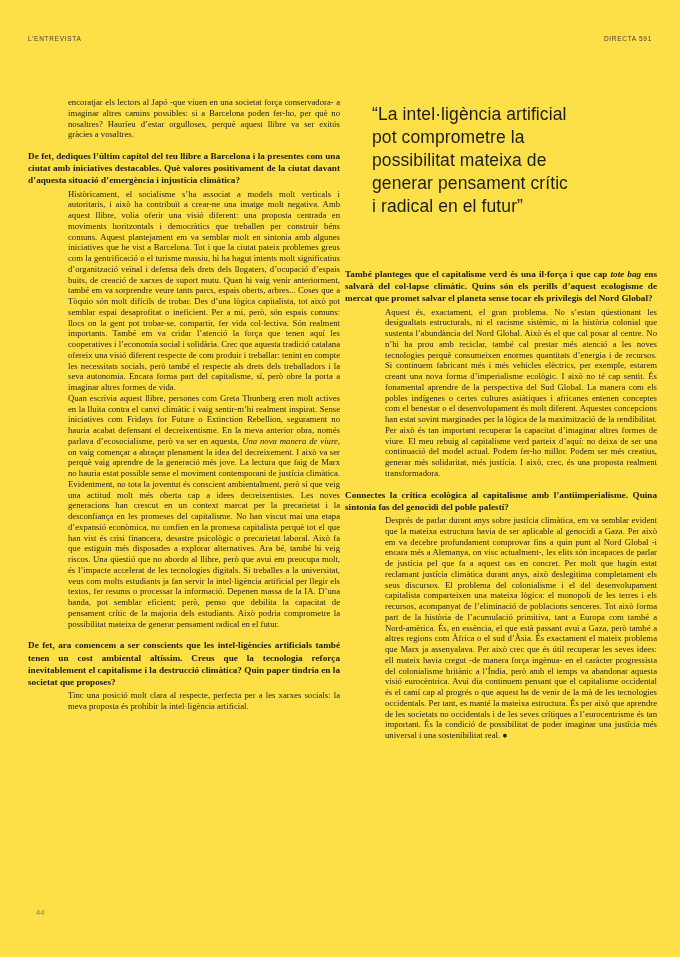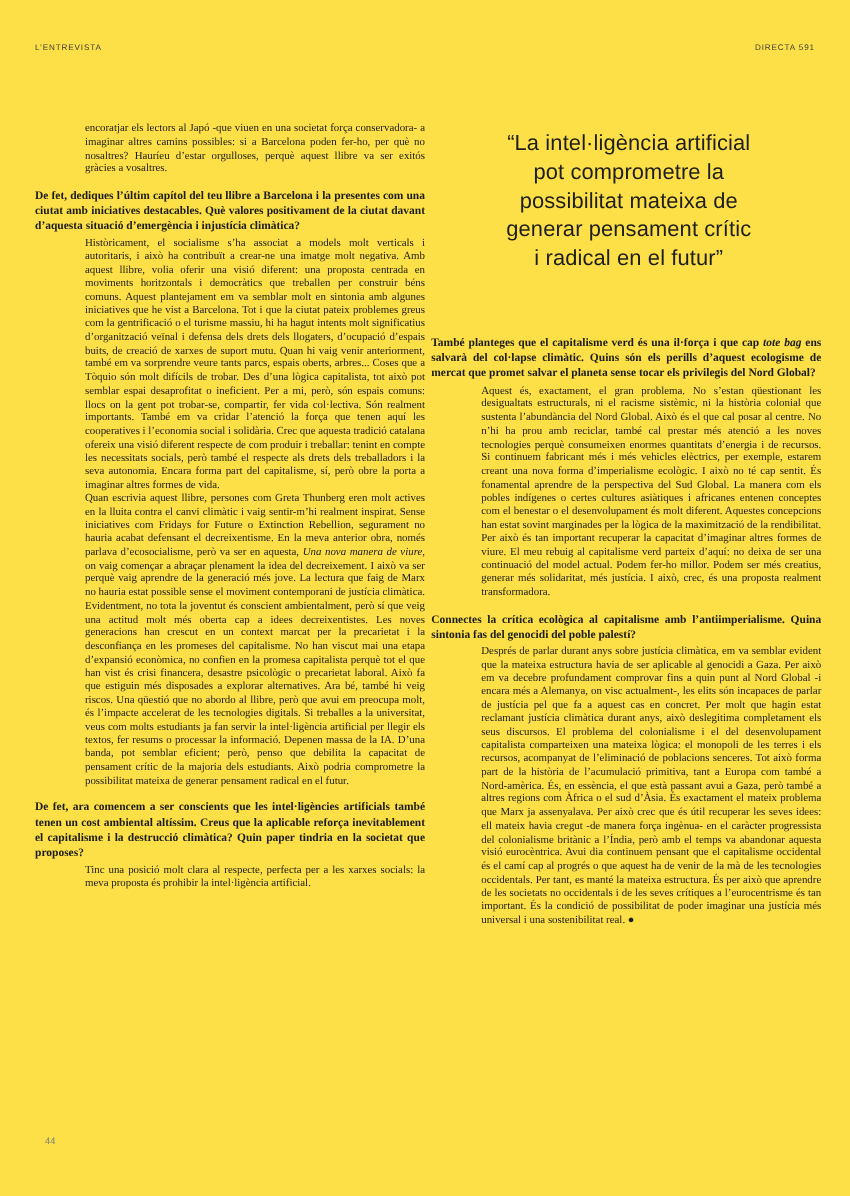--- a/index.html
+++ b/index.html
@@ -34,21 +34,21 @@
   }
   .col-left  { left: 28px;  top: 97px; }
   .col-right { left: 345px; top: 103px; }
 
   .pullquote {
     font-family: "Liberation Sans", sans-serif;
     font-size: 17.5px;
     line-height: 23px;
     letter-spacing: 0.1px;
     color: #1d1d1b;
-    text-align: center;
+    text-align: left;
     margin: 0 0 50px 27px;
     width: 262px;
   }
 
   .para { hyphens: auto; -webkit-hyphens: auto; }
   .para.answer { margin-left: 40px; }
   .para.question {
     font-weight: bold;
     font-size: 9.2px;
     line-height: 12.2px;
@@ -75,21 +75,21 @@
   <div class="running-head left">L’ENTREVISTA</div>
 
   <div class="running-head right">DIRECTA 591</div>
 
   <div class="col col-left">
     <div class="paras">
         <div class="para answer"><span>encoratjar els lectors al Japó -que viuen en una societat força conservadora- a imaginar altres camins possibles: si a Barcelona poden fer-ho, per què no nosaltres? Hauríeu d’estar orgulloses, perquè aquest llibre va ser exitós gràcies a vosaltres.</span></div>
         <div class="para question"><span>De fet, dediques l’últim capítol del teu llibre a Barcelona i la presentes com una ciutat amb iniciatives destacables. Què valores positivament de la ciutat davant d’aquesta situació d’emergència i injustícia climàtica?</span></div>
         <div class="para answer"><span>Històricament, el socialisme s’ha associat a models molt verticals i autoritaris, i això ha contribuït a crear-ne una imatge molt negativa. Amb aquest llibre, volia oferir una visió diferent: una proposta centrada en moviments horitzontals i democràtics que treballen per construir béns comuns. Aquest plantejament em va semblar molt en sintonia amb algunes iniciatives que he vist a Barcelona. Tot i que la ciutat pateix problemes greus com la gentrificació o el turisme massiu, hi ha hagut intents molt significatius d’organització veïnal i defensa dels drets dels llogaters, d’ocupació d’espais buits, de creació de xarxes de suport mutu. Quan hi vaig venir anteriorment, també em va sorprendre veure tants parcs, espais oberts, arbres... Coses que a Tòquio són molt difícils de trobar. Des d’una lògica capitalista, tot això pot semblar espai desaprofitat o ineficient. Per a mi, però, són espais comuns: llocs on la gent pot trobar-se, compartir, fer vida col·lectiva. Són realment importants. També em va cridar l’atenció la força que tenen aquí les cooperatives i l’economia social i solidària. Crec que aquesta tradició catalana ofereix una visió diferent respecte de com produir i treballar: tenint en compte les necessitats socials, però també el respecte als drets dels treballadors i la seva autonomia. Encara forma part del capitalisme, sí, però obre la porta a imaginar altres formes de vida.</span></div>
         <div class="para answer"><span>Quan escrivia aquest llibre, persones com Greta Thunberg eren molt actives en la lluita contra el canvi climàtic i vaig sentir-m’hi realment inspirat. Sense iniciatives com Fridays for Future o Extinction Rebellion, segurament no hauria acabat defensant el decreixentisme. En la meva anterior obra, només parlava d’ecosocialisme, però va ser en aquesta, </span><span class="italic">Una nova manera de viure</span><span>, on vaig començar a abraçar plenament la idea del decreixement. I això va ser perquè vaig aprendre de la generació més jove. La lectura que faig de Marx no hauria estat possible sense el moviment contemporani de justícia climàtica. Evidentment, no tota la joventut és conscient ambientalment, però sí que veig una actitud molt més oberta cap a idees decreixentistes. Les noves generacions han crescut en un context marcat per la precarietat i la desconfiança en les promeses del capitalisme. No han viscut mai una etapa d’expansió econòmica, no confien en la promesa capitalista perquè tot el que han vist és crisi financera, desastre psicològic o precarietat laboral. Això fa que estiguin més disposades a explorar alternatives. Ara bé, també hi veig riscos. Una qüestió que no abordo al llibre, però que avui em preocupa molt, és l’impacte accelerat de les tecnologies digitals. Si treballes a la universitat, veus com molts estudiants ja fan servir la intel·ligència artificial per llegir els textos, fer resums o processar la informació. Depenen massa de la IA. D’una banda, pot semblar eficient; però, penso que debilita la capacitat de pensament crític de la majoria dels estudiants. Això podria comprometre la possibilitat mateixa de generar pensament radical en el futur.</span></div>
-        <div class="para question"><span>De fet, ara comencem a ser conscients que les intel·ligències artificials també tenen un cost ambiental altíssim. Creus que la aplicable reforça inevitablement el capitalisme i la destrucció climàtica? Quin paper tindria en la societat que proposes?</span></div>
+        <div class="para question"><span>De fet, ara comencem a ser conscients que les intel·ligències artificials també tenen un cost ambiental altíssim. Creus que la tecnologia reforça inevitablement el capitalisme i la destrucció climàtica? Quin paper tindria en la societat que proposes?</span></div>
         <div class="para answer"><span>Tinc una posició molt clara al respecte, perfecta per a les xarxes socials: la meva proposta és prohibir la intel·ligència artificial.</span></div>
       </div>
   </div>
 
   <div class="col col-right">
     <div class="pullquote">“La intel·ligència artificial<br>pot comprometre la<br>possibilitat mateixa de<br>generar pensament crític<br>i radical en el futur”</div>
     <div class="paras">
         <div class="para question"><span>També planteges que el capitalisme verd és una il·força i que cap </span><span class="italic">tote bag</span><span> ens salvarà del col·lapse climàtic. Quins són els perills d’aquest ecologisme de mercat que promet salvar el planeta sense tocar els privilegis del Nord Global?</span></div>
         <div class="para answer"><span>Aquest és, exactament, el gran problema. No s’estan qüestionant les desigualtats estructurals, ni el racisme sistèmic, ni la història colonial que sustenta l’abundància del Nord Global. Això és el que cal posar al centre. No n’hi ha prou amb reciclar, també cal prestar més atenció a les noves tecnologies perquè consumeixen enormes quantitats d’energia i de recursos. Si continuem fabricant més i més vehicles elèctrics, per exemple, estarem creant una nova forma d’imperialisme ecològic. I això no té cap sentit. És fonamental aprendre de la perspectiva del Sud Global. La manera com els pobles indígenes o certes cultures asiàtiques i africanes entenen conceptes com el benestar o el desenvolupament és molt diferent. Aquestes concepcions han estat sovint marginades per la lògica de la maximització de la rendibilitat. Per això és tan important recuperar la capacitat d’imaginar altres formes de viure. El meu rebuig al capitalisme verd parteix d’aquí: no deixa de ser una continuació del model actual. Podem fer-ho millor. Podem ser més creatius, generar més solidaritat, més justícia. I això, crec, és una proposta realment transformadora.</span></div>
         <div class="para question"><span>Connectes la crítica ecològica al capitalisme amb l’antiimperialisme. Quina sintonia fas del genocidi del poble palestí?</span></div>

